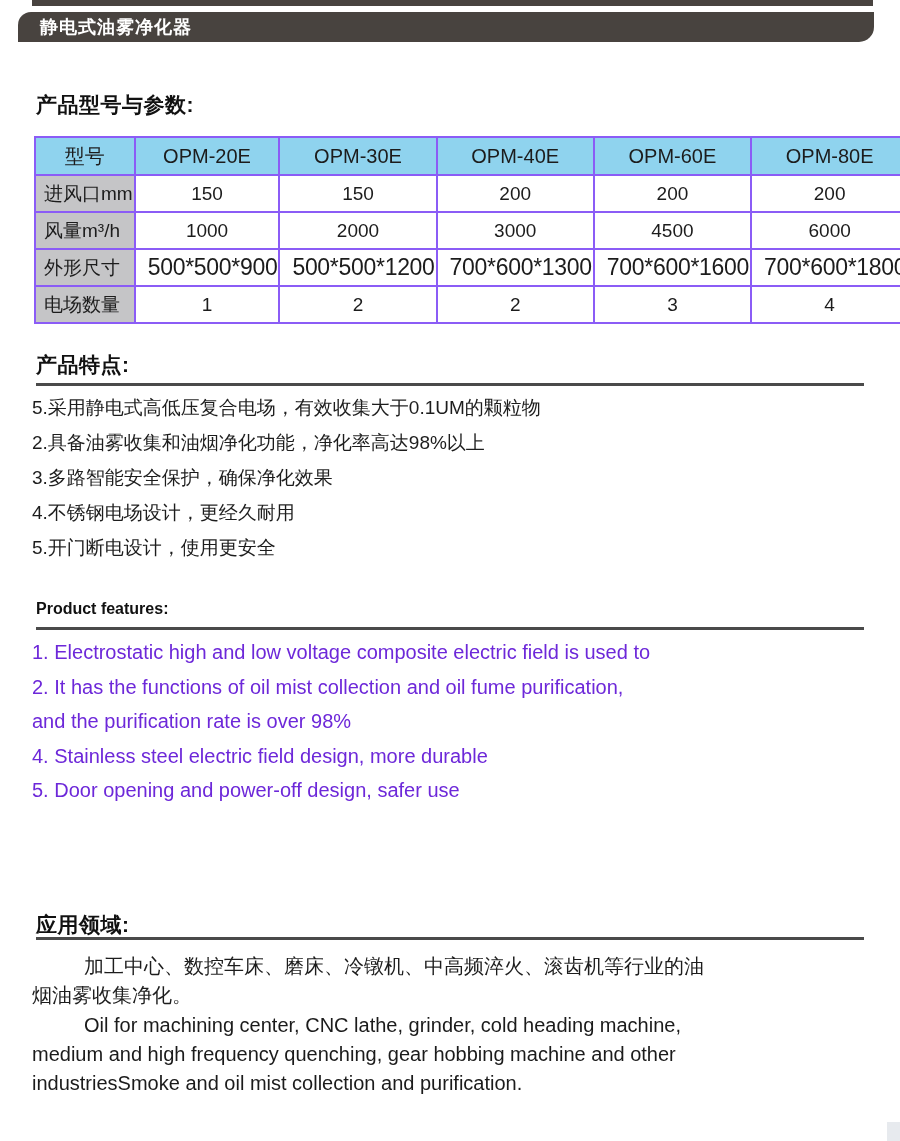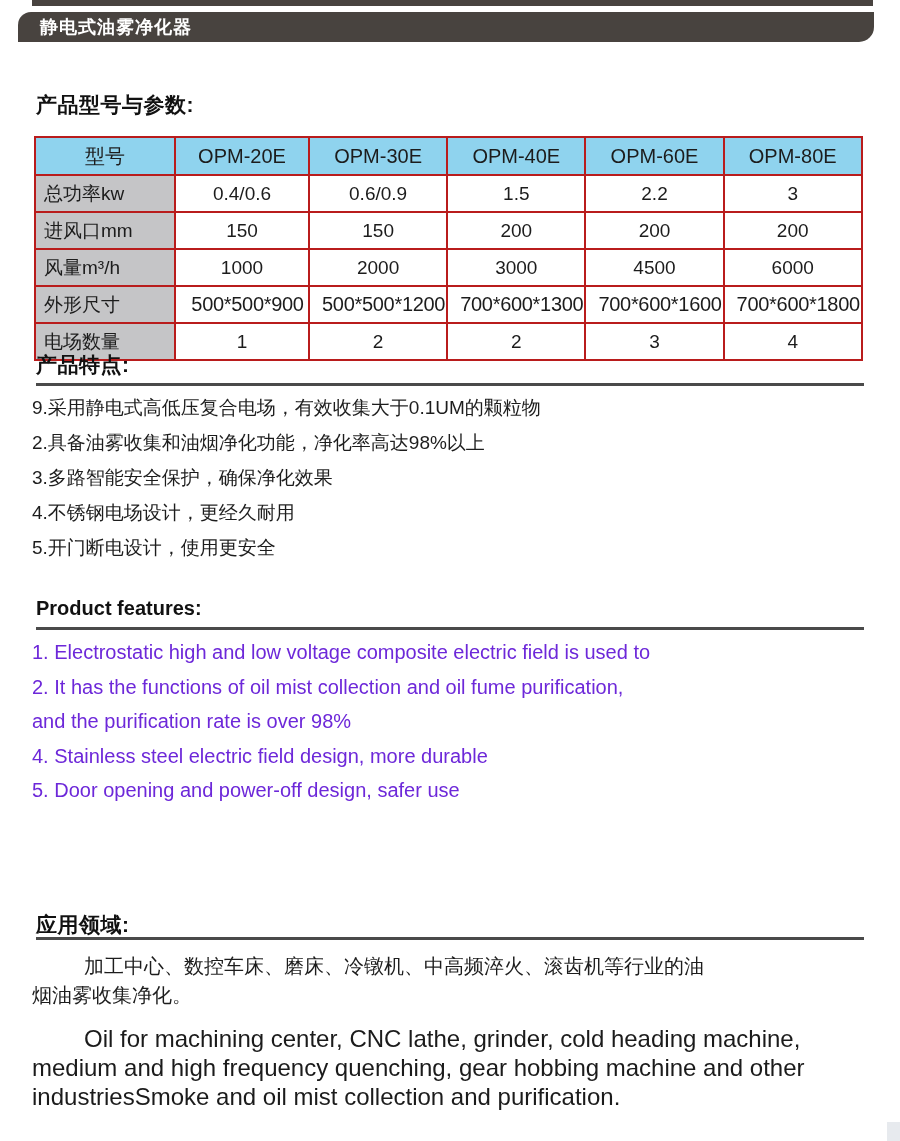--- a/index.html
+++ b/index.html
@@ -7,43 +7,43 @@
     position:relative;width:900px;height:1141px;background:#ffffff;overflow:hidden;
     font-family:"Liberation Sans","DejaVu Sans",sans-serif;color:#202020;
   }
   
   .top-strip{position:absolute;left:32px;top:0;width:841px;height:6px;background:var(--header_bar);}
   .title-bar{position:absolute;left:18px;top:12px;width:856px;height:30px;background:var(--header_bar);border-radius:13px 0 15px 0;}
   .title-text{display:block;line-height:30px;padding-left:22px;color:#ffffff;font-weight:bold;font-size:18px;letter-spacing:1px;}
   
   .section{position:absolute;left:32px;width:836px;}
   .sec-heading{margin:4px;font-size:21px;line-height:25px;font-weight:bold;color:#111;letter-spacing:0.5px;}
-  .sec-heading.en{font-size:20px;letter-spacing:0;}
+  .sec-heading.en{font-size:16px;letter-spacing:0;}
   .ruled{border-bottom:3px solid var(--rule);padding-bottom:6px;}
   .ruled.deep{padding-bottom:0;}
   
   .spec-table{
     position:absolute;left:34px;top:136px;border-collapse:collapse;table-layout:fixed;
     font-size:19px;color:#1c1c1c;
   }
   .spec-table col.c0{width:140px;}
   .spec-table col.cv{width:134px;}
-  .spec-table th,.spec-table td{border:2px solid #b91c1c;text-align:center;overflow:hidden;white-space:nowrap;}
+  .spec-table th,.spec-table td{border:2px solid #8b5cf6;text-align:center;overflow:hidden;white-space:nowrap;}
   .spec-table th{height:34px;background:var(--table_header_bg);font-weight:normal;font-size:20px;}
   .spec-table td{height:33px;background:#ffffff;}
   .spec-table td.lbl{background:var(--table_label_bg);text-align:left;padding-left:8px;}
-  .spec-table td.dim{font-size:20px;letter-spacing:-0.3px;padding-left:12px;}
+  .spec-table td.dim{font-size:23px;letter-spacing:-0.3px;padding-left:12px;}
   
   .cn-list{margin-top:2px;font-size:19px;line-height:35px;color:#1d1d1d;}
   
   .en-list{margin-top:5px;font-size:20px;line-height:34.5px;color:#6d28d9;}
   .en-line.indent{padding-left:28px;}
   
   .app-cn{margin-top:12px;font-size:20px;line-height:29px;color:#1d1d1d;}
-  .app-en{margin-top:14px;font-size:24px;line-height:29px;color:#1b1b1b;}
+  .app-en{margin-top:1px;font-size:20px;line-height:29px;color:#1b1b1b;}
   .app-line.first{padding-left:52px;}
   
   .corner-square{position:absolute;right:0;bottom:0;width:13px;height:19px;background:var(--corner_square);}
 </style>
 </head>
 <body>
 
 <div class="page">
 
   <div class="top-strip"></div>
@@ -70,28 +70,20 @@
         <th>型号</th>
         <th>OPM-20E</th>
         <th>OPM-30E</th>
         <th>OPM-40E</th>
         <th>OPM-60E</th>
         <th>OPM-80E</th>
       </tr>
     </thead>
     <tbody>
       <tr>
-        <td class="lbl">总功率kw</td>
-        <td>0.4/0.6</td>
-        <td>0.6/0.9</td>
-        <td>1.5</td>
-        <td>2.2</td>
-        <td>3</td>
-      </tr>
-      <tr>
         <td class="lbl">进风口mm</td>
         <td>150</td>
         <td>150</td>
         <td>200</td>
         <td>200</td>
         <td>200</td>
       </tr>
       <tr>
         <td class="lbl">风量m³/h</td>
         <td>1000</td>
@@ -115,21 +107,21 @@
         <td>2</td>
         <td>3</td>
         <td>4</td>
       </tr>
     </tbody>
   </table>
 
   <div class="section" style="top:348px">
     <h2 class="sec-heading cn ruled">产品特点:</h2>
     <div class="cn-list">
-      <div class="cn-item">9.采用静电式高低压复合电场，有效收集大于0.1UM的颗粒物</div>
+      <div class="cn-item">5.采用静电式高低压复合电场，有效收集大于0.1UM的颗粒物</div>
       <div class="cn-item">2.具备油雾收集和油烟净化功能，净化率高达98%以上</div>
       <div class="cn-item">3.多路智能安全保护，确保净化效果</div>
       <div class="cn-item">4.不锈钢电场设计，更经久耐用</div>
       <div class="cn-item">5.开门断电设计，使用更安全</div>
     </div>
   </div>
 
   <div class="section" style="top:592px">
     <h2 class="sec-heading en ruled">Product features:</h2>
     <div class="en-list">

